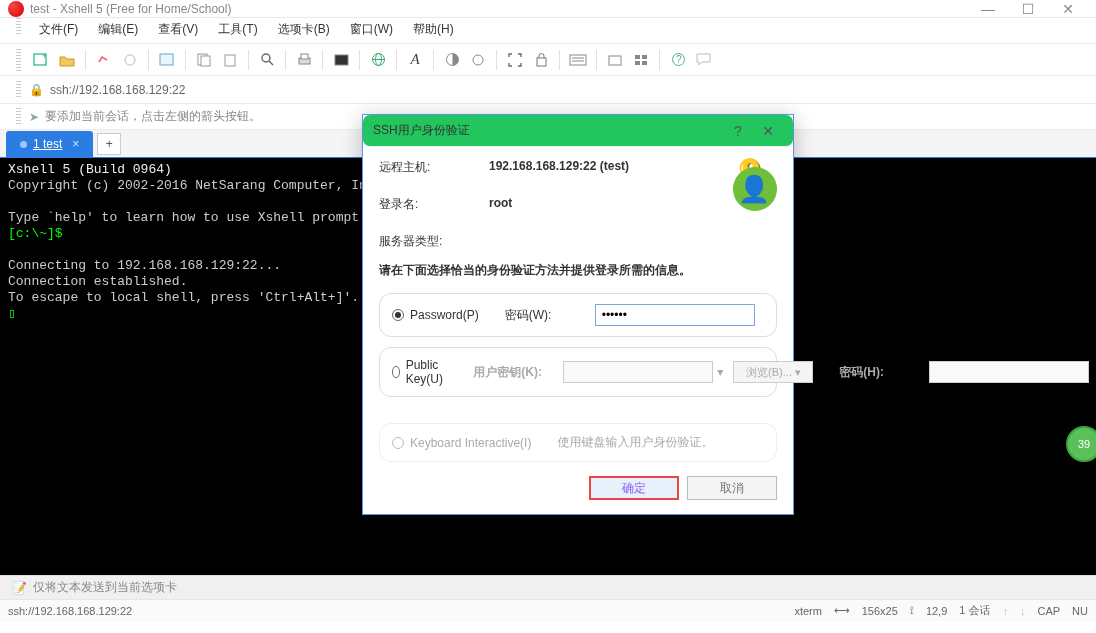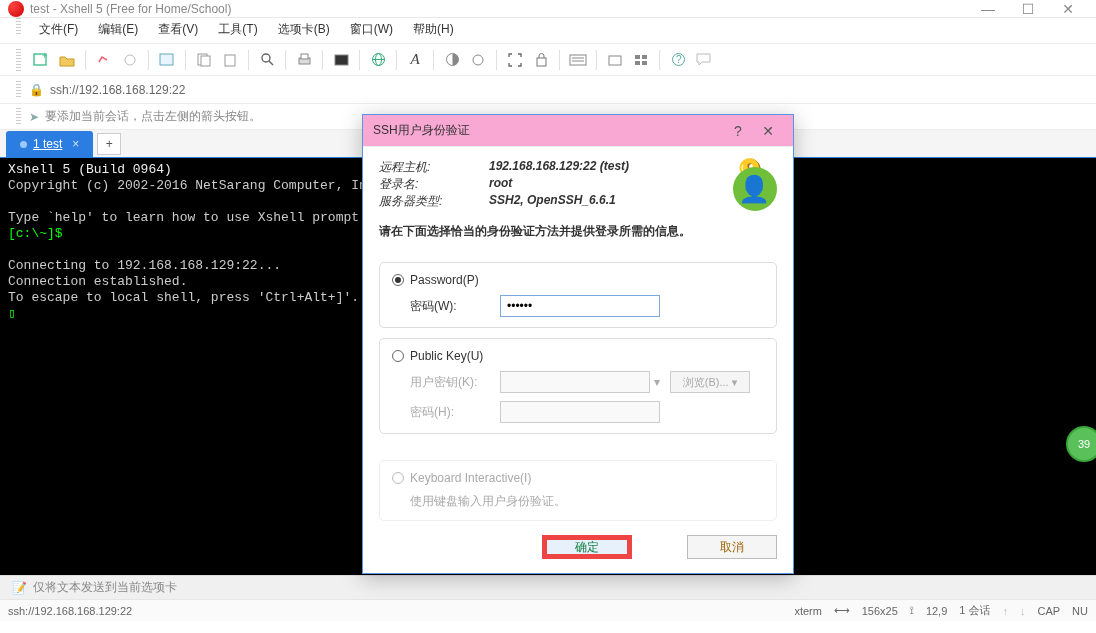--- a/index.html
+++ b/index.html
@@ -36,55 +36,55 @@
 .terminal { background: #000; color: #ccc; font-family: "Consolas", "Courier New", monospace; font-size: 13px; line-height: 16px; padding: 4px 8px; white-space: pre; position: relative; flex:1; overflow:hidden;}
 .terminal .green { color: #00ff00; }
 .terminal .white { color: #eee; }
 
 .bottombar { height: 24px; background: #f0f0f0; display: flex; align-items: center; padding: 0 12px; color: #888; border-top: 1px solid #ddd; }
 
 .statusbar { height: 22px; background: #fafafa; display: flex; align-items: center; padding: 0 8px; color: #666; font-size: 11px; border-top: 1px solid #e6e6e6; gap: 12px; }
 .statusbar .spacer { flex: 1; }
 
 .dialog { position: absolute; left: 362px; top: 114px; width: 432px; background: #fff; border: 1px solid #5596e6; box-shadow: 0 4px 20px rgba(0,0,0,0.25); }
-.dialog .dlg-title { height: 32px; background: #f9a8d4; display: flex; align-items: center; padding: 0 10px; border-bottom: 1px solid #eee; }
+.dialog .dlg-title { height: 32px; background: #22c55e; display: flex; align-items: center; padding: 0 10px; border-bottom: 1px solid #eee; border-radius: 7px; }
 .dialog .dlg-title .t { flex: 1; font-size: 12px; color: #333; }
 .dialog .dlg-title .hbtn { width: 30px; text-align: center; color: #555; font-size: 14px; }
 
 .dlg-body { padding: 12px 16px 14px 16px; display: flex; flex-direction: column; gap: 10px; color: #333; }
 .info-row { display: flex; align-items: flex-start; }
-.info-grid { flex: 1; display: grid; grid-template-columns: 110px 1fr; row-gap: 0; font-size: 12px; font-style: italic; }
+.info-grid { flex: 1; display: grid; grid-template-columns: 110px 1fr; row-gap: 20px; font-size: 12px; }
 .info-grid .val { font-weight: bold; }
 .key-icon { width: 52px; height: 52px; position: relative; }
 .key-icon .circle { width: 44px; height: 44px; border-radius: 50%; background: #6fbf3a; position:absolute; bottom:0; right:0; display:flex; align-items:center; justify-content:center;}
 .key-icon .key { position:absolute; top:0; left:6px; font-size: 28px; color:#f7b500; transform: rotate(-25deg);}
 .key-icon .person{font-size:26px;}
 
-.instr { font-weight: bold; font-size: 12px; margin: 2px 0 12px 0; }
-
-.field-group { border: 1px solid #ddd; border-radius: 5px; padding: 10px 12px; display: flex; flex-direction: column; gap: 8px; }
+.instr { font-weight: bold; font-size: 12px; margin: 2px 0 4px 0; }
+
+.field-group { border: 1px solid #ddd; border-radius: 12px; padding: 10px 12px; display: flex; flex-direction: row; gap: 8px; }
 .radio-row { display: flex; align-items: center; gap: 6px; font-size: 12px; }
 .radio { width: 12px; height: 12px; border: 1px solid #666; border-radius: 50%; display: inline-flex; align-items:center; justify-content:center;}
 .radio.checked::after { content:''; width:6px; height:6px; background:#333; border-radius:50%;}
 .radio.disabled { border-color:#bbb; }
 .field-row { display: flex; align-items: center; padding-left: 18px; }
 .field-row label { width: 90px; color: #333; }
-.field-row label.disabled { color: #aaa; }
+.field-row label.disabled { color: #aaa; font-weight: bold; }
 .field-row input { border: 1px solid #7ca9dd; height: 22px; padding: 0 6px; width: 160px; font-size: 12px; outline:none;}
 .field-row input.disabled { border-color: #ccc; background: #f9f9f9; color:#aaa;}
 .browse-btn { height: 22px; width: 80px; margin-left: 6px; border:1px solid #ccc; background:#f5f5f5; color:#aaa; font-size:11px; display:flex;align-items:center;justify-content:center;}
 .disabled-text { color: #aaa; }
 
 .check-row { display:flex; align-items:center; gap:6px; font-size:12px; }
 .check-row .chk { width:12px; height:12px; border:1px solid #666; }
 
 .dlg-buttons { display:flex; gap:8px; justify-content:flex-end; margin-top:4px;}
 .dlg-buttons .btn { width:90px; height:24px; display:flex; align-items:center; justify-content:center; font-size:12px;}
-.dlg-buttons .btn.primary { border:5px solid #ef4444; background:#e7f1fc; color:#15803d;text-align:center;}
-.dlg-buttons .btn.secondary { border:1px solid #bbb; background:#f5f5f5; color:#a16207;margin-left:47px;}
+.dlg-buttons .btn.primary { border:2px solid #ef4444; background:#e7f1fc; color:#8b5cf6;text-align:center;}
+.dlg-buttons .btn.secondary { border:1px solid #bbb; background:#f5f5f5; color:#737373;}
 
 .badge { position:absolute; right:-6px; top:426px; width:36px; height:36px; border-radius:50%; background:#5ac15a; border:2px solid #3aa53a; display:flex; align-items:center; justify-content:center; color:#fff; font-size:11px;}
 .scroll-area { display:flex; flex-direction:column; height:calc(100% - 30px - 26px - 32px - 28px - 26px - 24px - 22px); }
 </style>
 </head>
 <body>
 
 <div class="titlebar">
   <div class="app-icon"></div>
   <div class="title">test - Xshell 5 (Free for Home/School)</div>
@@ -301,21 +301,20 @@
     <div class="hbtn">✕</div>
   </div>
   <div class="dlg-body">
     <div class="info-row">
       <div class="info-grid">
         <div>远程主机:</div>
         <div class="val">192.168.168.129:22 (test)</div>
         <div>登录名:</div>
         <div class="val">root</div>
         <div>服务器类型:</div>
-        <div class="val">SSH2, OpenSSH_6.6.1</div>
       </div>
       <div class="key-icon">
         <div class="key">🔑</div>
         <div class="circle">
             <span class="person">👤</span>
           </div>
       </div>
     </div>
 
     <div class="instr">请在下面选择恰当的身份验证方法并提供登录所需的信息。</div>

